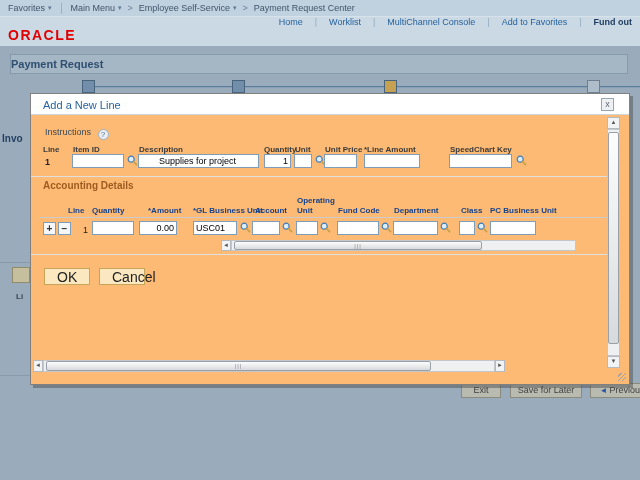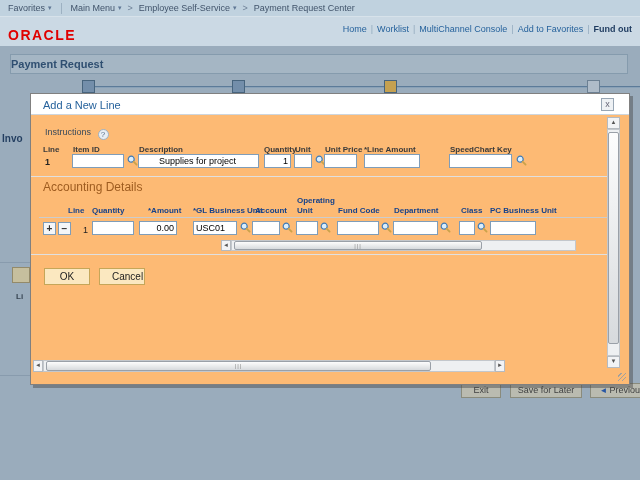--- a/index.html
+++ b/index.html
@@ -13,22 +13,22 @@
   .crumbbar {
     position:absolute; left:0; top:0; width:640px; height:17px; background:#c0d2df;
     border-bottom:1px solid #d7e2ea; display:flex; align-items:center;
     font-size:9px; color:#41546b;
   }
   .crumb-item { display:flex; align-items:center; gap:3px; cursor:default; }
   .caret { font-size:7px; color:#5f7795; }
   .crumb-div { width:1px; height:11px; background:#9db1c2; margin:0 9px; }
   .crumb-sep { color:#6d8096; margin:0 6px; font-size:9px; }
   .navrow {
-    position:absolute; top:22px; right:8px; height:13px; display:flex; align-items:center;
-    gap:4px; font-size:9px; color:#26629c;text-align:center;
+    position:absolute; top:15px; right:8px; height:13px; display:flex; align-items:center;
+    gap:12px; font-size:9px; color:#26629c;text-align:center;
   }
   .navrow .pipe { color:#93aabd; }
   .signout { color:#1d3a5f; font-weight:bold; }
   .oracle {
     position:absolute; top:27px; left:8px; color:#e00000; font-weight:bold;
     font-size:14px; letter-spacing:1.5px;
   }
   
   .pr-titlebar {
     position:absolute; left:10px; top:54px; width:618px; height:20px;
@@ -71,40 +71,40 @@
   .flabel { position:absolute; font-size:8px; font-weight:bold; color:#3a3a3a; white-space:nowrap; }
   .ghead  { position:absolute; bottom:1px; font-size:8px; font-weight:bold; color:#15428b; line-height:10px; }
   .ginput {
     position:absolute; height:14px; border:1px solid #7f9db9; background:#fff;
     font-size:9px; font-family:inherit; padding:0 2px;
   }
   .num { text-align:right; }
   .mag { position:absolute; width:11px; height:11px; cursor:default; }
   .linenum { position:absolute; font-size:9px; font-weight:bold; color:#222; }
   .sec-rule { position:absolute; left:0; width:576px; height:1px; background:#e0e0e0; }
-  .acct-title { position:absolute; left:12px; top:86px; color:#9e5c20; font-weight:normal; font-size:12px;text-align:right; }
+  .acct-title { position:absolute; left:12px; top:86px; color:#9e5c20; font-weight:bold; font-size:10px;text-align:right; }
   .ghead-band { position:absolute; left:0; top:96px; width:576px; height:27px; }
   .pmbtn {
     position:absolute; width:13px; height:13px; border:1px solid #7f9db9; background:#f4f6f8;
     color:#333; font-size:10px; line-height:10px; text-align:center; font-weight:bold; padding:0;
     font-family:inherit;
   }
   
   .sbtrack { position:absolute; background:#eef0f2; border:1px solid #c3c7cc; }
   .sbarrow {
     position:absolute; background:#f2f3f5; border:1px solid #b5bac0; color:#555;
     font-size:6px; line-height:9px; text-align:center;
   }
   .sbthumb {
     position:absolute; background:linear-gradient(#fdfdfd,#d7dadd); border:1px solid #9aa0a8;
     border-radius:2px; color:#888; font-size:6px; line-height:8px; text-align:center; letter-spacing:1px;
   }
   .tanbtn {
     position:absolute; height:17px; background:#fbe8c0; border:1px solid #c5a659;
-    font-size:10px; color:#222; text-align:center; font-family:inherit; padding:0 12px;
+    font-size:14px; color:#222; text-align:center; font-family:inherit; padding:0 12px;
   }
   .resize-grip {
     position:absolute; right:3px; bottom:3px; width:8px; height:8px;
     background:repeating-linear-gradient(135deg, transparent 0 2px, #a0a0a0 2px 3px);
   }
 </style>
 </head>
 <body>
 
 <div class="header-bg"></div>

